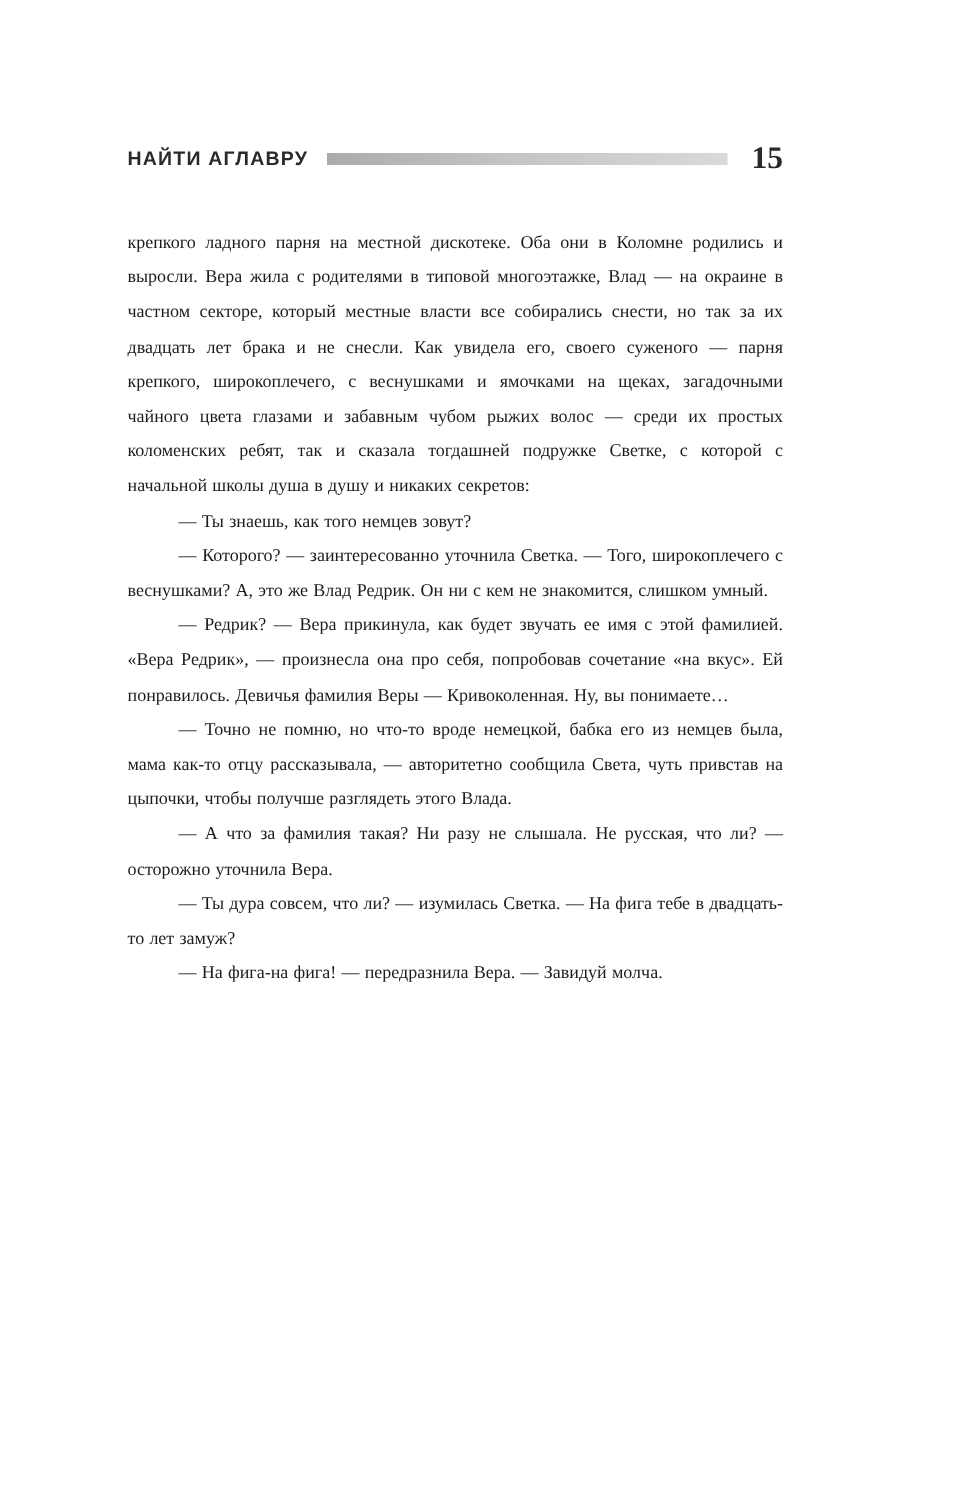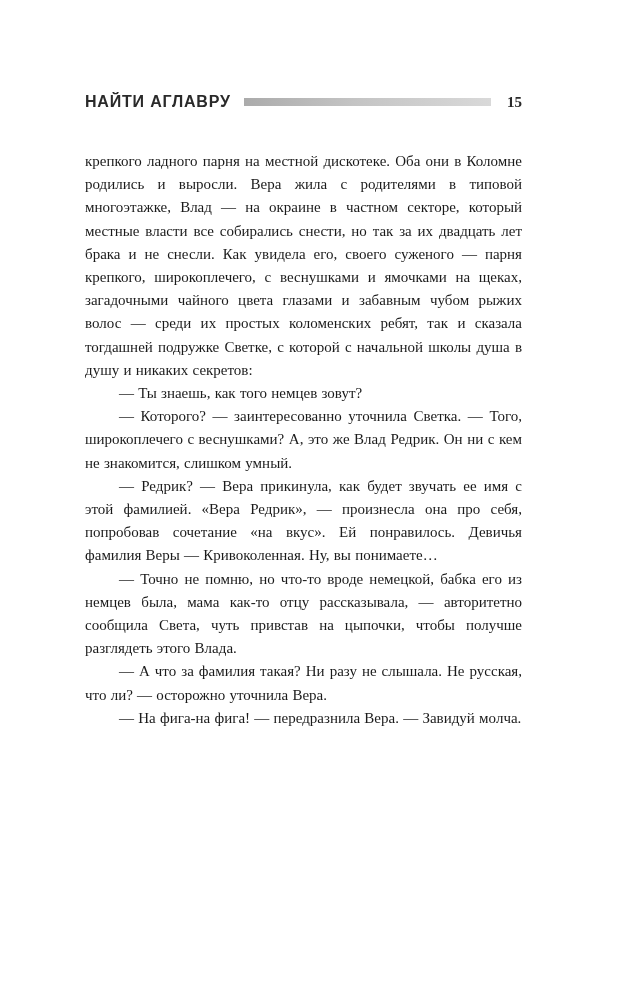--- a/index.html
+++ b/index.html
@@ -19,44 +19,44 @@
   .page-header {
     position: absolute;
     top: 93px;
     left: 85px;
     width: 437px;
     display: flex;
     align-items: center;
   }
   .running-title {
     font-family: "Liberation Sans", sans-serif;
-    font-size: 16px;
+    font-size: 13px;
     font-weight: bold;
     letter-spacing: 0.8px;
     color: #2a2a2a;
     white-space: nowrap;
   }
   .header-bar {
     flex: 1;
     height: 8px;
     margin: 0 16px 0 13px;
     background: linear-gradient(to right, #ababab 0%, #c4c4c4 45%, #d9d9d9 100%);
   }
   .page-number {
     font-family: "Liberation Serif", serif;
-    font-size: 15px;
+    font-size: 21px;
     font-weight: bold;
     color: #2a2a2a;
   }
   .text-block {
     position: absolute;
     top: 150px;
     left: 85px;
     width: 437px;
-    font-size: 15px;
+    font-size: 12px;
     line-height: 23.2px;
     text-align: justify;
     hyphens: auto;
     -webkit-hyphens: auto;
     word-spacing: 0.5px;
   }
   .text-block p {
     margin: 0;
     padding: 0;
   }
@@ -75,16 +75,17 @@
     <span class="page-number">15</span>
   </header>
 
   <main class="text-block">
     <p>крепкого ладного парня на местной дискотеке. Оба они в Коломне родились и выросли. Вера жила с родителями в типовой многоэтажке, Влад — на окраине в частном секторе, который местные власти все собирались снести, но так за их двадцать лет брака и не снесли. Как увидела его, своего суженого — парня крепкого, широкоплечего, с веснушками и ямочками на щеках, загадочными чайного цвета глазами и забавным чубом рыжих волос — среди их простых коломенских ребят, так и сказала тогдашней подружке Светке, с которой с начальной школы душа в душу и никаких секретов:</p>
     <p class="indent">— Ты знаешь, как того немцев зовут?</p>
     <p class="indent">— Которого? — заинтересованно уточнила Светка. — Того, широкоплечего с веснушками? А, это же Влад Редрик. Он ни с кем не знакомится, слишком умный.</p>
     <p class="indent">— Редрик? — Вера прикинула, как будет звучать ее имя с этой фамилией. «Вера Редрик», — произнесла она про себя, попробовав сочетание «на вкус». Ей понравилось. Девичья фамилия Веры — Кривоколенная. Ну, вы понимаете…</p>
     <p class="indent">— Точно не помню, но что-то вроде немецкой, бабка его из немцев была, мама как-то отцу рассказывала, — авторитетно сообщила Света, чуть привстав на цыпочки, чтобы получше разглядеть этого Влада.</p>
     <p class="indent">— А что за фамилия такая? Ни разу не слышала. Не русская, что ли? — осторожно уточнила Вера.</p>
+    <p class="indent">— Ты дура совсем, что ли? — изумилась Светка. — На фига тебе в двадцать-то лет замуж?</p>
     <p class="indent">— На фига-на фига! — передразнила Вера. — Завидуй молча.</p>
   </main>
 
 </div>
 
 </body></html>

